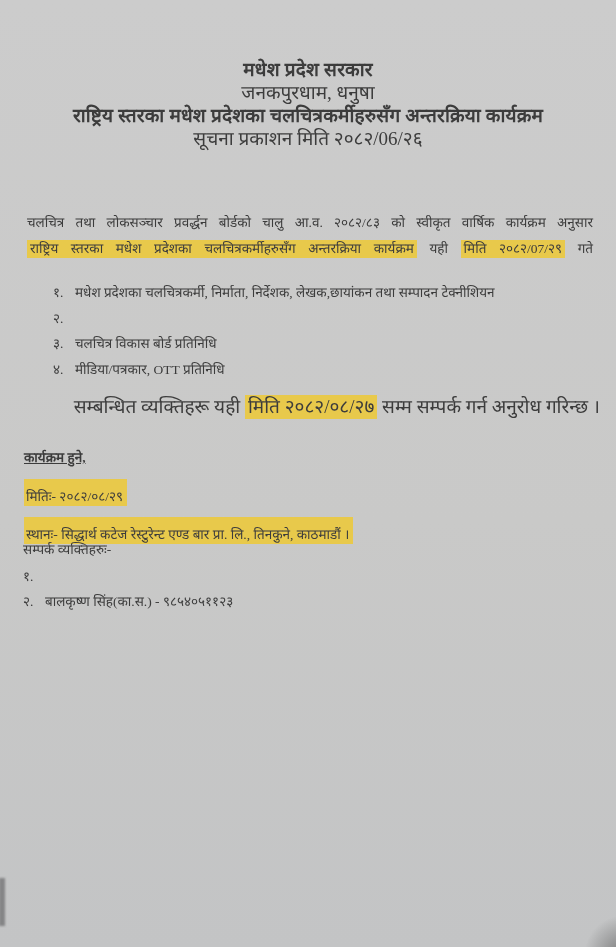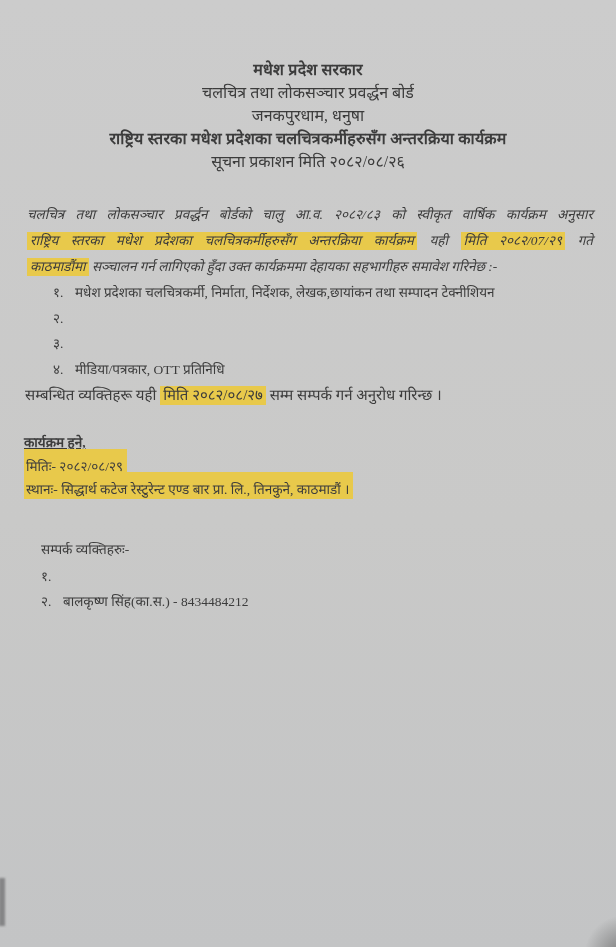--- a/index.html
+++ b/index.html
@@ -17,60 +17,60 @@
     position:relative;
     width:616px;height:947px;
     background:linear-gradient(180deg,#cccccc 0%,var(--paper) 55%,#c3c4c5 100%);
     color:var(--ink);
     overflow:hidden;
   }
   
   .doc-header{
     position:absolute;top:58px;left:0;right:0;
     text-align:center;
-    font-size:16px;line-height:23px;
+    font-size:19px;line-height:23px;
   }
   .h-line{white-space:nowrap;}
   .h-strong{font-weight:700;letter-spacing:.2px;}
   
   .para{
-    position:absolute;top:202px;left:27px;width:566px;
-    font-size:13.5px;line-height:26px;font-style:italic;
+    position:absolute;top:210px;left:27px;width:566px;
+    font-size:13.5px;line-height:26px;
   }
   .pline{display:block;text-align:justify;}
   .pline.stretch{text-align-last:justify;}
   .hl{
     background:var(--hl);
     padding:1px 3px 2px 3px;
     box-decoration-break:clone;
     -webkit-box-decoration-break:clone;
   }
   
   .participants{
     position:absolute;top:280px;left:53px;width:545px;
     font-size:13.5px;line-height:25.5px;
   }
   .list-row{display:flex;}
   .list-num{width:22px;flex:0 0 22px;}
   
   .contact-note{
-    position:absolute;top:384px;left:25px;width:575px;
-    font-size:15px;line-height:22px;
+    position:absolute;top:396px;left:25px;width:575px;
+    font-size:19px;line-height:22px;text-align:right;
   }
   
   .event{
     position:absolute;top:431px;left:24px;width:575px;
     font-size:13.5px;line-height:22.5px;
   }
   .event .heading{text-decoration:underline;font-weight:700;display:inline-block;}
-  .event .row{margin-top:1px;}
+  .event .row{margin-top:16px;}
   .event .hl{padding:10px 4px 2px 2px;}
   
   .contacts{
-    position:absolute;top:537px;left:41px;width:500px;
+    position:absolute;top:537px;left:23px;width:500px;
     font-size:13.5px;line-height:25px;
   }
   .contacts .heading{margin-bottom:2px;}
   .contact-row{display:flex;}
   .contact-num{width:22px;flex:0 0 22px;}
   
   .edge-shadow-bottom{
     position:absolute;left:96px;right:-12px;bottom:-6px;height:12px;
     border-bottom:3px solid rgba(45,45,48,.8);
     border-radius:50% 40% 0 0/90% 70% 0 0;
@@ -86,52 +86,48 @@
     background:radial-gradient(circle at 100% 100%,rgba(60,60,60,.55),rgba(60,60,60,0) 70%);
   }
 </style>
 </head>
 <body>
 
 <div class="page">
 
   <header class="doc-header">
     <div class="h-line h-strong">मधेश प्रदेश सरकार</div>
-    <div class="h-line">चलचित्र तथा लोकसञ्चार प्रवर्द्धन बोर्ड</div>
     <div class="h-line">जनकपुरधाम, धनुषा</div>
     <div class="h-line h-strong">राष्ट्रिय स्तरका मधेश प्रदेशका चलचित्रकर्मीहरुसँग अन्तरक्रिया कार्यक्रम</div>
-    <div class="h-line">सूचना प्रकाशन मिति २०८२/०८/२६</div>
+    <div class="h-line">सूचना प्रकाशन मिति २०८२/06/२६</div>
   </header>
 
   <div class="para">
     <span class="pline stretch">
       <span>चलचित्र तथा लोकसञ्चार प्रवर्द्धन बोर्डको चालु आ.व. २०८२/८३ को स्वीकृत वार्षिक कार्यक्रम अनुसार</span>
     </span>
     <span class="pline stretch">
       <span class="hl">राष्ट्रिय स्तरका मधेश प्रदेशका चलचित्रकर्मीहरुसँग अन्तरक्रिया कार्यक्रम</span>
       <span>यही</span>
       <span class="hl">मिति २०८२/07/२९</span>
       <span>गते</span>
-    </span>
-    <span class="pline">
-      <span class="hl">काठमाडौंमा</span>
-      <span>सञ्चालन गर्न लागिएको हुँदा उक्त कार्यक्रममा देहायका सहभागीहरु समावेश गरिनेछ :-</span>
     </span>
   </div>
 
   <div class="participants">
     <div class="list-row">
       <span class="list-num">१.</span>
       <span class="list-txt">मधेश प्रदेशका चलचित्रकर्मी, निर्माता, निर्देशक, लेखक,छायांकन तथा सम्पादन टेक्नीशियन</span>
     </div>
     <div class="list-row">
       <span class="list-num">२.</span>
     </div>
     <div class="list-row">
       <span class="list-num">३.</span>
+      <span class="list-txt">चलचित्र विकास बोर्ड प्रतिनिधि</span>
     </div>
     <div class="list-row">
       <span class="list-num">४.</span>
       <span class="list-txt">मीडिया/पत्रकार, OTT प्रतिनिधि</span>
     </div>
   </div>
 
   <div class="contact-note">
     <span>सम्बन्धित व्यक्तिहरू यही</span>
     <span class="hl">मिति २०८२/०८/२७</span>
@@ -144,20 +140,20 @@
     <div class="row"><span class="hl">स्थानः- सिद्धार्थ कटेज रेस्टुरेन्ट एण्ड बार प्रा. लि., तिनकुने, काठमाडौं ।</span></div>
   </div>
 
   <div class="contacts">
     <div class="heading">सम्पर्क व्यक्तिहरुः-</div>
     <div class="contact-row">
       <span class="contact-num">१.</span>
     </div>
     <div class="contact-row">
       <span class="contact-num">२.</span>
-      <span class="contact-txt">बालकृष्ण सिंह(का.स.) - 8434484212</span>
+      <span class="contact-txt">बालकृष्ण सिंह(का.स.) - ९८५४०५११२३</span>
     </div>
   </div>
 
   <div class="edge-smudge-left"></div>
   <div class="edge-shadow-bottom"></div>
   <div class="corner-shade"></div>
 </div>
 
 </body></html>

